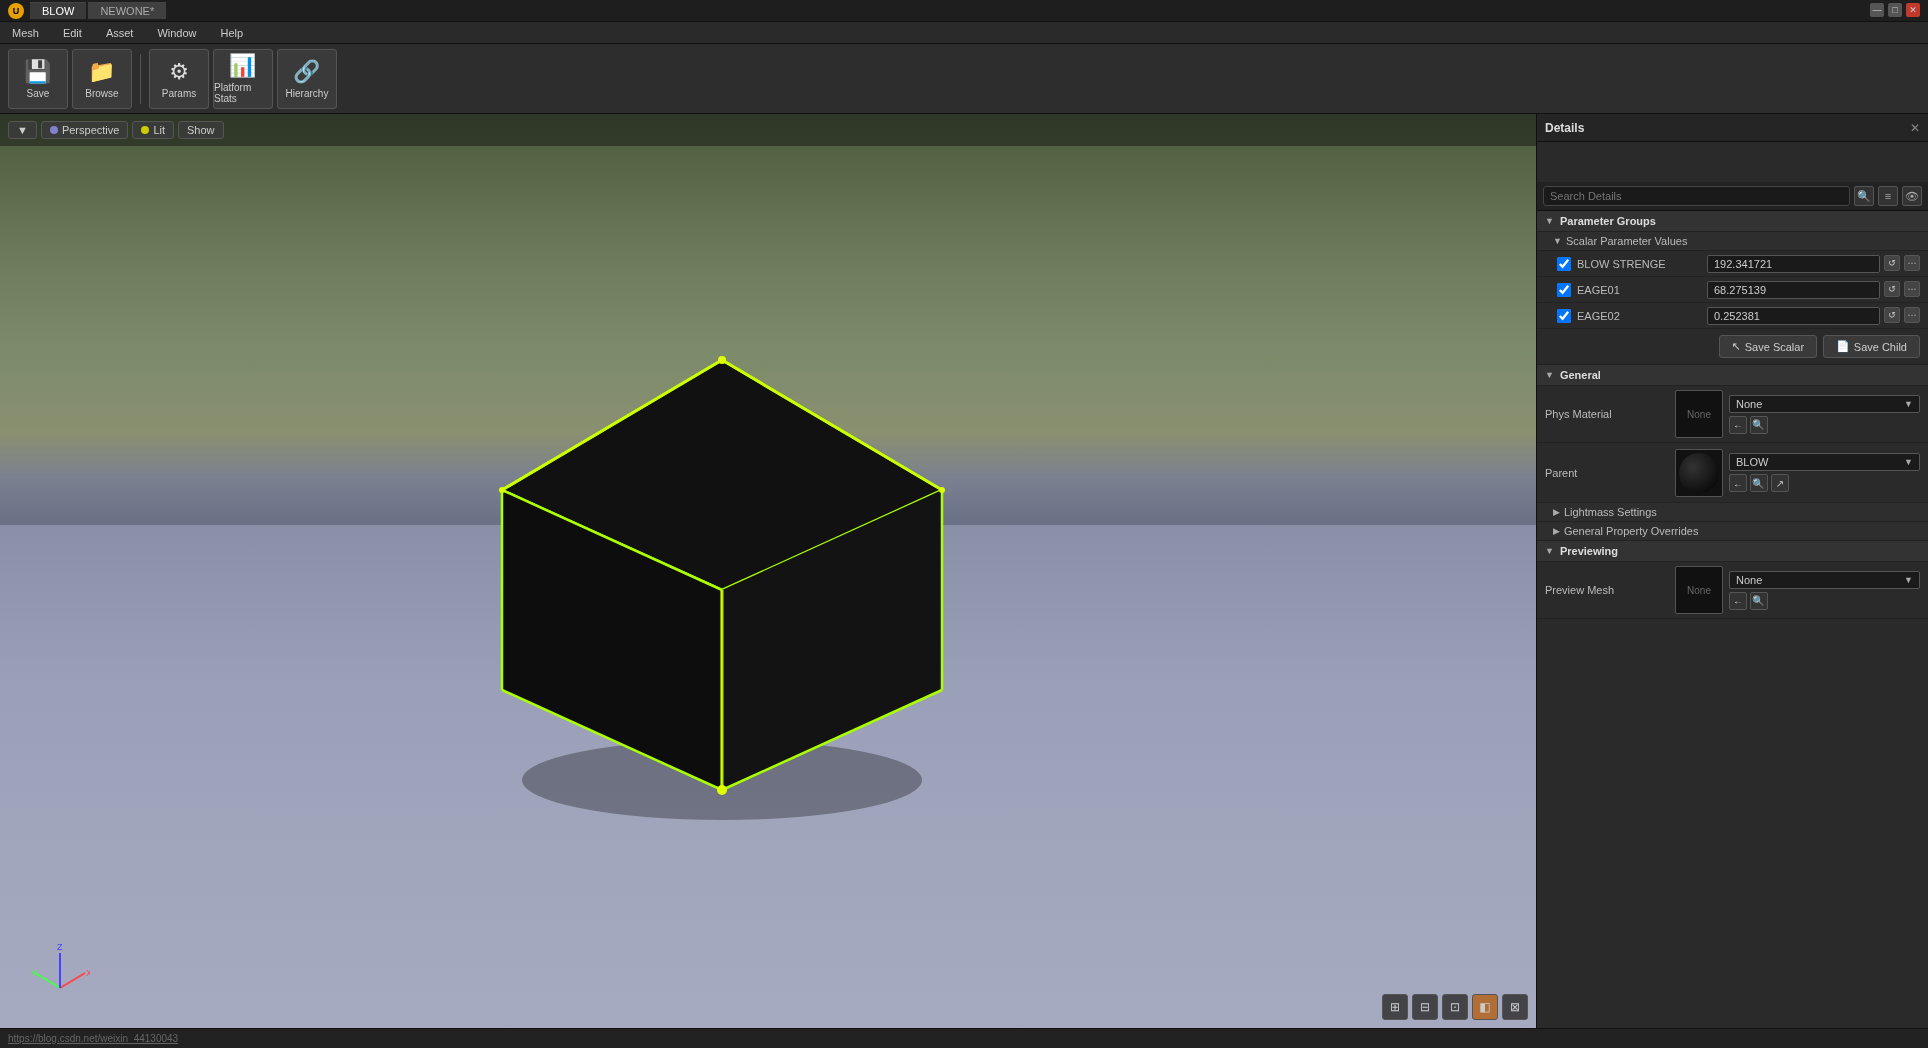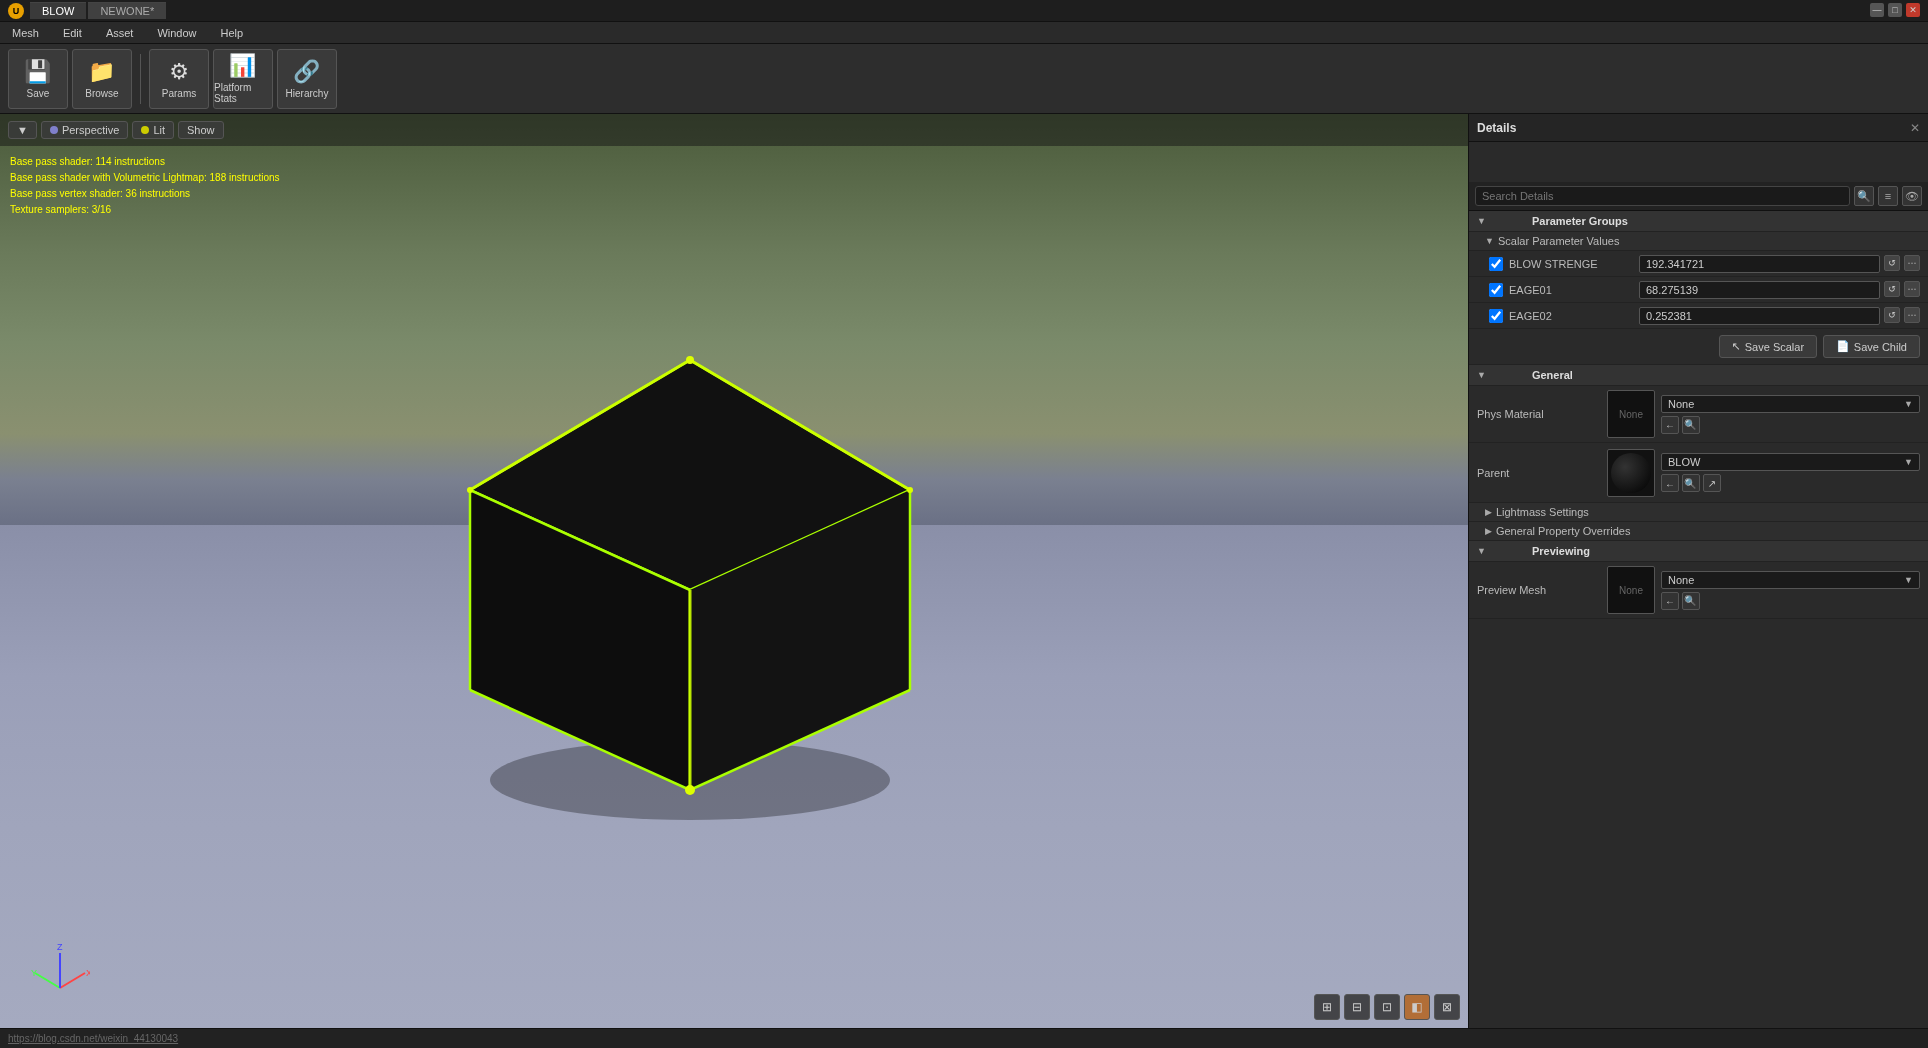--- a/index.html
+++ b/index.html
@@ -248,21 +248,21 @@
       display: flex;
       align-items: center;
       padding: 0 8px;
       font-size: 10px;
       color: #666;
       text-decoration: underline;
     }
 
     
     .right-panel {
-      width: 460px;
+      width: 392px;
       background: #2a2a2a;
       border-left: 1px solid #111;
       display: flex;
       flex-direction: column;
       overflow-y: auto;
     }
 
     .panel-header {
       height: 28px;
       background: #252525;
@@ -329,21 +329,20 @@
       border-bottom: 1px solid #222;
     }
     .section-triangle {
       font-size: 9px;
       color: #aaa;
     }
     .section-title {
       font-size: 11px;
       color: #ddd;
       font-weight: bold;
-      margin-left: 40px;
     }
 
     
     .subsection-header {
       background: #2e2e2e;
       padding: 3px 16px;
       display: flex;
       align-items: center;
       gap: 4px;
       cursor: pointer;
@@ -585,26 +584,20 @@
       </div>
       <div class="vp-btn">
         <span class="dot dot-yellow"></span>
         <span>Lit</span>
       </div>
       <div class="vp-btn">
         <span>Show</span>
       </div>
     </div>
 
-    <div class="debug-overlay">
-      <div>Base pass shader: 114 instructions</div>
-      <div>Base pass shader with Volumetric Lightmap: 188 instructions</div>
-      <div>Base pass vertex shader: 36 instructions</div>
-      <div>Texture samplers: 3/16</div>
-    </div>
 
     <div class="axis-indicator">
       <svg width="60" height="60" viewBox="0 0 60 60">
         <line x1="30" y1="50" x2="55" y2="35" stroke="#f44" stroke-width="2"></line>
         <line x1="30" y1="50" x2="5" y2="35" stroke="#4f4" stroke-width="2"></line>
         <line x1="30" y1="50" x2="30" y2="15" stroke="#44f" stroke-width="2"></line>
         <text x="56" y="38" fill="#f44" font-size="9">X</text>
         <text x="1" y="38" fill="#4f4" font-size="9">Y</text>
         <text x="27" y="12" fill="#44f" font-size="9">Z</text>
       </svg>

